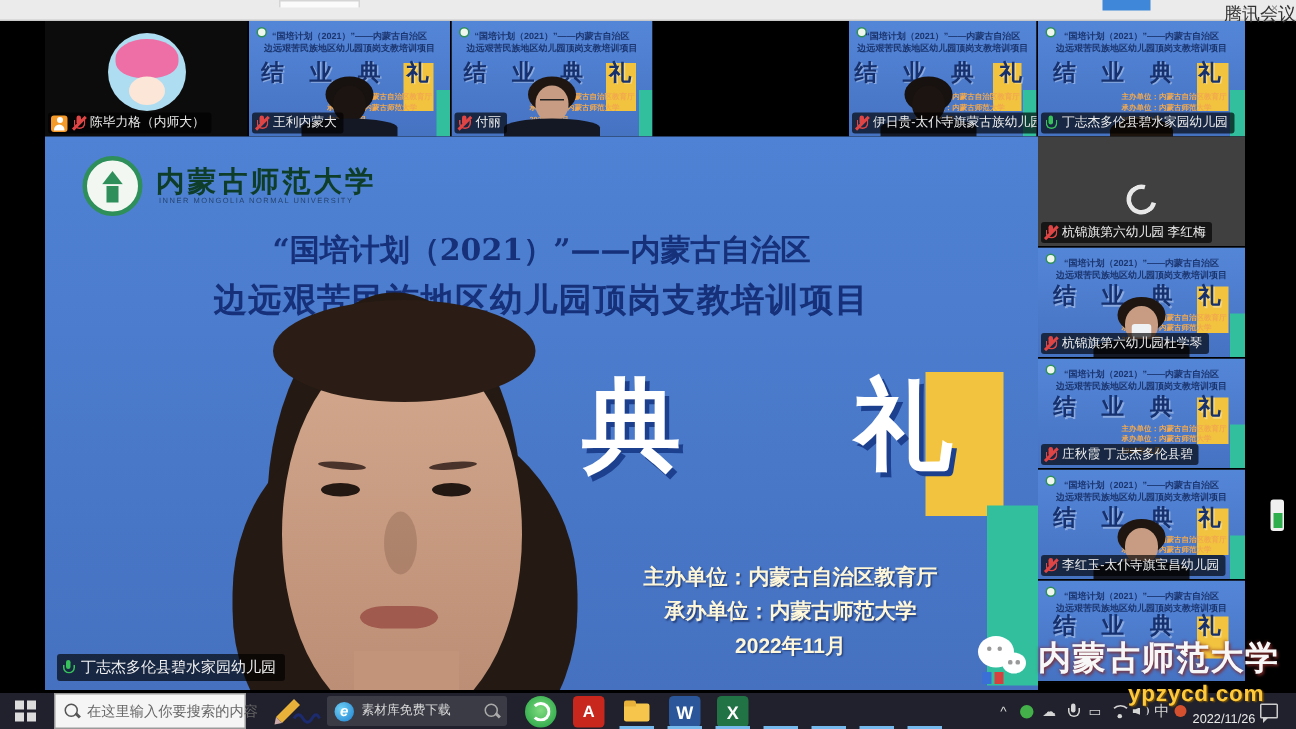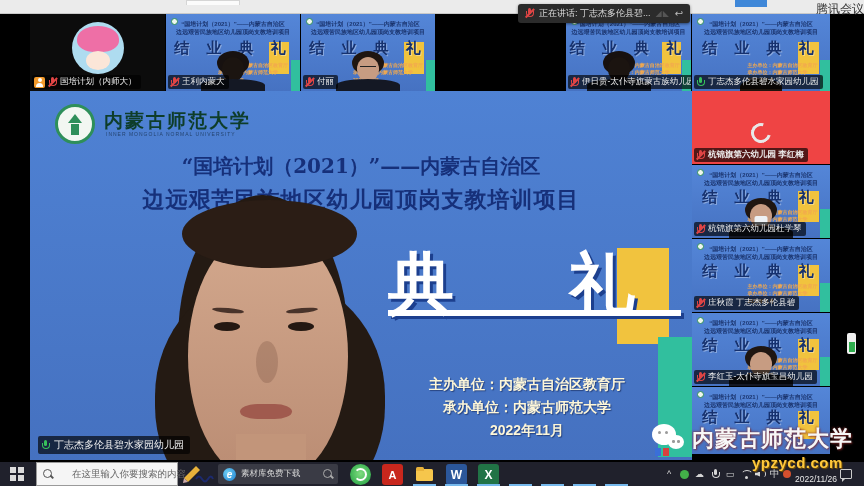--- a/index.html
+++ b/index.html
@@ -72,21 +72,21 @@
   .mv-logo { position:absolute; left:25px; top:13px; width:40px; height:40px; border-radius:50%; background:#f2f7f2; border:3px solid #2e8f5a; }
   .mv-logo::before { content:""; position:absolute; left:10px; top:7px; width:14px; height:9px; background:#2e8f5a; clip-path:polygon(50% 0,100% 100%,0 100%); }
   .mv-logo::after { content:""; position:absolute; left:13px; top:17px; width:8px; height:11px; background:#2e8f5a; }
   .mv-univ { position:absolute; left:74px; top:17px; font-family:"DejaVu Serif",serif; font-weight:bold; font-size:19px; color:#0e3d2a; letter-spacing:2px; }
   .mv-univ-en { position:absolute; left:76px; top:40px; font-size:5px; color:#24436f; letter-spacing:1px; }
   .mv-t1 { position:absolute; top:62px; left:0; right:0; text-align:center; font-family:"DejaVu Serif",serif; font-weight:bold; font-size:20px; color:#16307a; white-space:nowrap; }
   .mv-t2 { position:absolute; top:94px; left:0; right:0; text-align:center; font-family:"DejaVu Serif",serif; font-weight:bold; font-size:22px; color:#16307a; letter-spacing:1px; white-space:nowrap; }
   .mv-yellow { position:absolute; left:587px; top:157px; width:52px; height:96px; background:#f1c33e; }
   .mv-teal { position:absolute; left:628px; top:246px; width:64px; height:120px; background:#31bf9e; }
   .mv-chars { position:absolute; left:358px; top:148px; width:300px; font-family:"DejaVu Serif",serif; font-weight:bold; font-size:66px;
-              color:#fff; letter-spacing:46px; text-shadow:3px 3px 0 #1c3f8e; z-index:2; white-space:nowrap;text-decoration:underline; }
+              color:#fff; letter-spacing:46px; text-shadow:3px 3px 0 #1c3f8e; z-index:2; white-space:nowrap; }
   .mv-foot { position:absolute; left:332px; top:282px; width:330px; text-align:center; font-weight:bold; font-size:14px; line-height:1.65;
              color:#fdf6d8; text-shadow:1px 1px 1px #27437f; z-index:2; }
 
   .main-person { position:absolute; left:30px; top:45px; width:470px; height:324px; z-index:3; }
   .mp-hair1 { position:absolute; left:118px; top:59px; width:170px; height:290px; border-radius:50%; background:#241a13; }
   .mp-hair2 { position:absolute; left:95px; top:140px; width:230px; height:250px; border-radius:48%; background:#241a13; }
   .mp-face { position:absolute; left:128px; top:95px; width:160px; height:250px; border-radius:50%/55%; background:linear-gradient(#d3a88d,#ba8c73); }
   .mp-bangs { position:absolute; left:122px; top:64px; width:175px; height:68px; border-radius:50%; background:#2b1d15; }
   .mp-brow { position:absolute; width:32px; height:5px; border-radius:50%; background:#49332a; }
   .mp-eye { position:absolute; width:26px; height:9px; border-radius:50%; background:#241812; }
@@ -111,22 +111,22 @@
   .wc-logo .e { position:absolute; width:3px; height:3px; border-radius:50%; background:#9a9a9a; }
   .wechat-mark .t { font-size:22px; font-weight:bold; color:#f7f7f7; text-shadow:1px 1px 2px rgba(130,40,40,.85), -1px -1px 2px rgba(130,40,40,.5); letter-spacing:1px; }
   .site-mark { position:absolute; left:752px; top:454px; font-size:15px; font-weight:bold; color:#ffc93c;
                text-shadow:1px 1px 1px #7a5200; z-index:80; letter-spacing:.5px; }
   .tiny-dot { position:absolute; width:6px; height:8px; z-index:69; }
 
   
   .taskbar { position:absolute; left:0; top:462px; width:864px; height:24px; background:#20212c; z-index:50; }
   .start { position:absolute; left:10px; top:5px; width:14px; height:14px; display:grid; grid-template-columns:6px 6px; grid-template-rows:6px 6px; gap:1.5px; }
   .start i { background:#dcdcdc; }
-  .searchbox { position:absolute; left:36px; top:0; width:142px; height:24px; background:#f5f5f5; border:1px solid #9a9a9a;
-               display:flex; align-items:center; gap:19px; padding:0 6px; }
+  .searchbox { position:absolute; left:36px; top:0; width:128px; height:24px; background:#f5f5f5; border:1px solid #9a9a9a;
+               display:flex; align-items:center; gap:5px; padding:0 6px; }
   .mag { position:relative; width:10px; height:10px; flex:none; }
   .mag::before { content:""; position:absolute; left:0; top:0; width:7px; height:7px; border:1.5px solid #555; border-radius:50%; }
   .mag::after { content:""; position:absolute; left:7px; top:7px; width:4px; height:1.5px; background:#555; transform:rotate(45deg); }
   .searchbox .ph { font-size:9.5px; color:#666; white-space:nowrap; }
   .penapp { position:absolute; left:182px; top:2px; width:32px; height:20px; }
   .edgebox { position:absolute; left:218px; top:2px; width:120px; height:20px; background:#3a3b45; border-radius:2px;
              display:flex; align-items:center; gap:5px; padding:0 5px; }
   .edgebox .e { width:13px; height:13px; border-radius:50%; background:radial-gradient(circle at 35% 35%, #6fd0f5, #1e7fd0); color:#fff;
                 font-size:10px; font-weight:bold; font-style:italic; display:flex; align-items:center; justify-content:center; flex:none; }
   .edgebox .t { font-size:8.5px; color:#d8d8d8; white-space:nowrap; flex:1; }
@@ -161,37 +161,29 @@
 
 <div id="stage">
 
   <div class="topbar">
     <div class="tab-white"></div>
     <div class="title">腾讯会议</div>
     <div class="tab-blue"></div>
     <div class="winbtns">–  ×</div>
   </div>
 
-  <div class="toast">
-    <span class="mic red">
-        <span class="slash"></span>
-      </span>
-    <span class="txt">正在讲话: 丁志杰多伦县碧...</span>
-    <span class="fins">◢◣</span>
-    <span class="reply">↩</span>
-  </div>
 
   <div class="thumb" style="left:30px;width:136px;">
     <div class="avatar"></div>
     <div class="vlabel">
       <span class="host-badge"></span>
       <span class="mic red">
           <span class="slash"></span>
         </span>
-      <span class="t">国培计划（内师大）</span>
+      <span class="t">陈毕力格（内师大）</span>
     </div>
   </div>
 
   <div class="thumb" style="left:166px;width:135px;">
     <div class="ms">
       <i class="logo"></i>
       <div class="l1">“国培计划（2021）”——内蒙古自治区</div>
       <div class="l2">边远艰苦民族地区幼儿园顶岗支教培训项目</div>
       <div class="yellow"></div>
         <div class="teal"></div>
@@ -321,21 +313,21 @@
       <div class="mp-neck"></div>
 
     </div>
 
     <div class="mv-label">
       <span class="mic green"></span>
       <span class="t">丁志杰多伦县碧水家园幼儿园</span>
     </div>
   </div>
 
-  <div class="sthumb" style="top:91px;height:74px;background:#ef4444;font-weight:bold;">
+  <div class="sthumb" style="top:91px;height:74px;background:#404040;">
     <div class="spinner"></div>
     <div class="vlabel">
       <span class="mic red">
           <span class="slash"></span>
         </span>
       <span class="t">杭锦旗第六幼儿园 李红梅</span>
     </div>
   </div>
 
   <div class="sthumb" style="top:165px;height:74px;">

